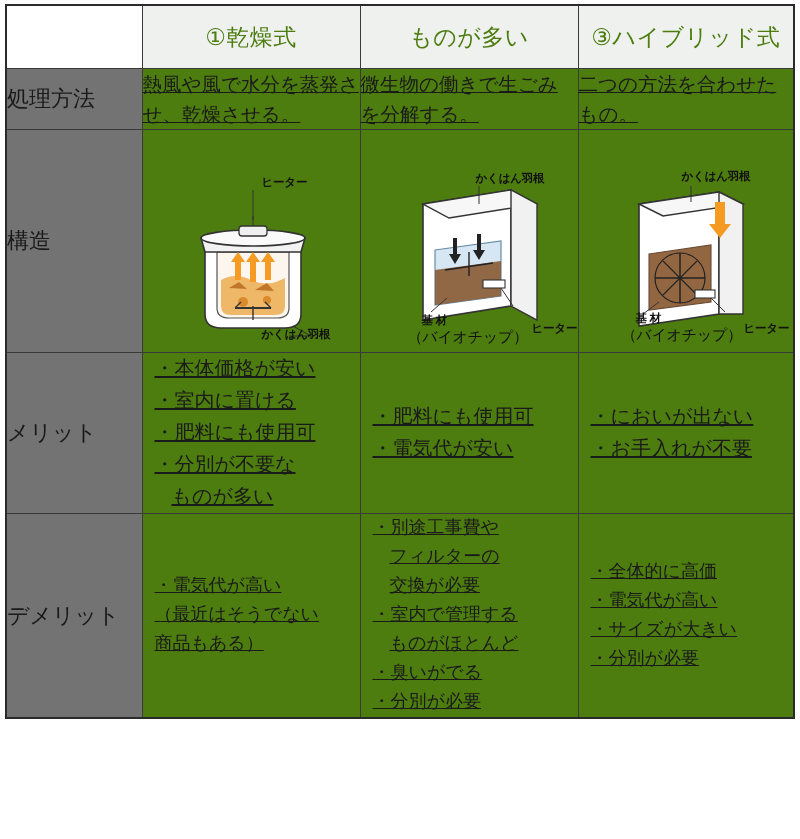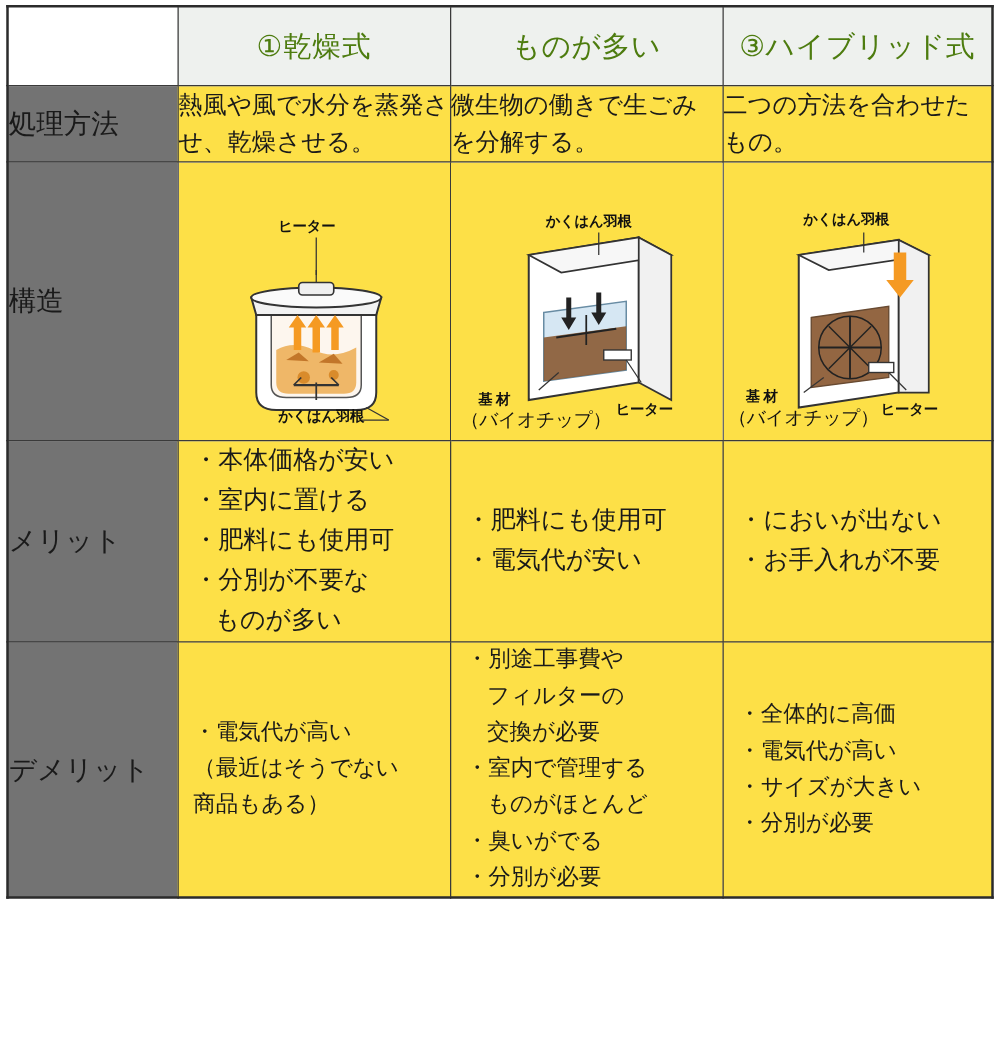--- a/index.html
+++ b/index.html
@@ -49,25 +49,26 @@
     color: #4d7c0f;
     height: 62px;
   }
   .row-head {
     background: #737373;
     text-align: left;
     font-size: 22px;
     color: #1a1a1a;
   }
   .cell {
-    background: #fde047;
+    background: #4d7c0f;
     font-size: 19px;
     line-height: 1.5;
     padding: 14px 14px;
     vertical-align: middle;
+    text-decoration: underline;
   }
   .cell p { margin: 0; }
   .cell .list { margin: 0; padding: 0; list-style: none; }
   .cell .list li {
     margin: 0 0 2px 12px;
     text-indent: 0;
     padding-left: 0;
   }
   .cell .list li.cont { padding-left: 17px; }
   .r-method .cell { font-size: 19.5px; line-height: 1.55; }
@@ -86,20 +87,21 @@
     height: 222px;
   }
   .illus svg { display: block; margin: 0 auto; }
   .lbl {
     position: absolute;
     font-size: 11.5px;
     font-weight: bold;
     color: #111;
     white-space: nowrap;
     letter-spacing: -0.2px;
+    margin-left: 39px;
   }
   .lbl.small { font-size: 15px; font-weight: normal; text-align: right; }
 </style>
 </head>
 <body>
 
 <div class="sheet">
   <table class="compare">
     <colgroup>
       <col class="rowhead">

